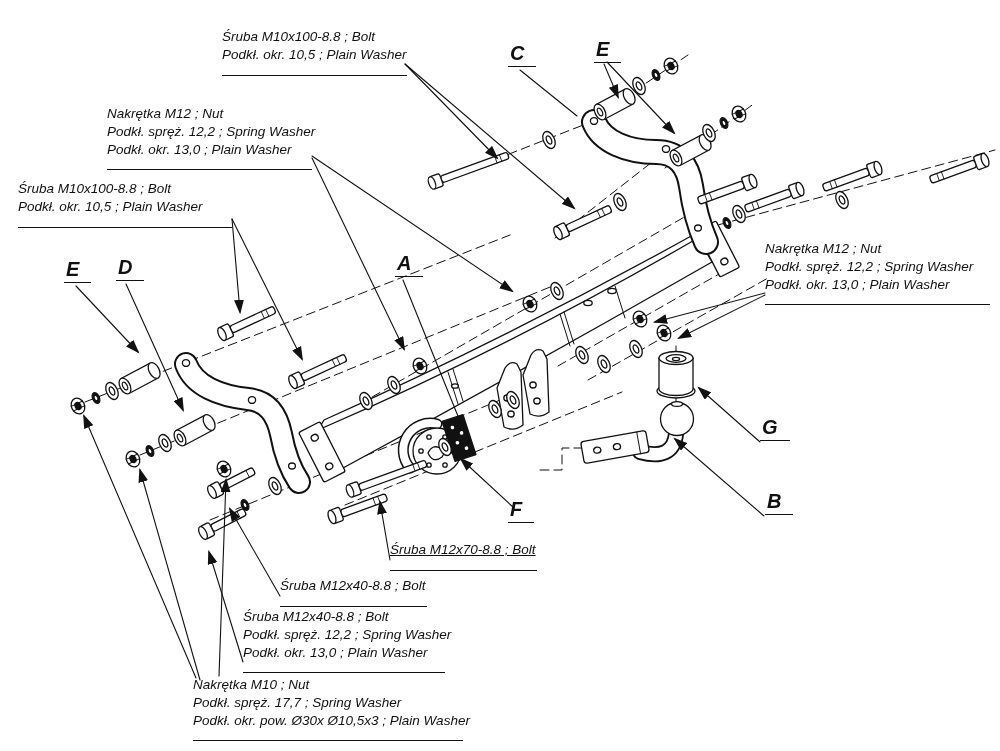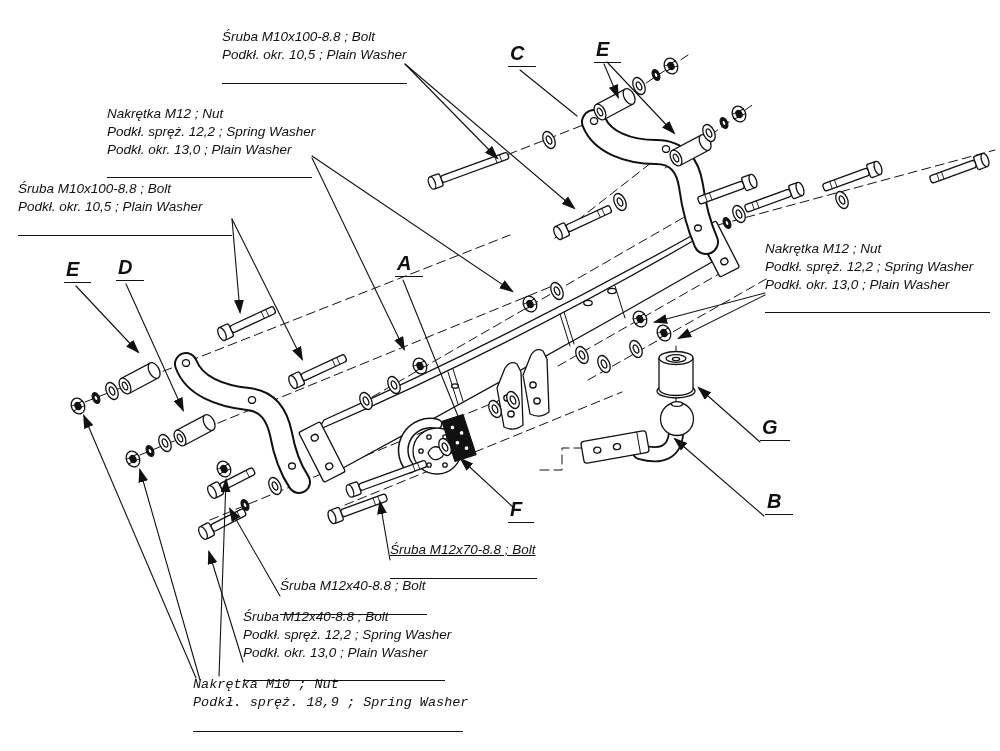--- a/index.html
+++ b/index.html
@@ -1,20 +1,20 @@
 <!DOCTYPE html>
 <html><head>
 <meta charset="utf-8">
 <style>
   html,body{margin:0;padding:0;background:#e8e8e8;}
   #stage{position:relative;width:1000px;height:751px;background:#ffffff;overflow:hidden;
          font-family:"Liberation Sans",sans-serif;color:#111;}
   #drawing{position:absolute;left:0;top:0;}
   .callout{position:absolute;font:italic 13.5px/1.32 "Liberation Sans",sans-serif;color:#111;
-           border-bottom:1.7px solid #111;padding-bottom:19px;white-space:nowrap;}
+           border-bottom:1.7px solid #111;padding-bottom:11px;white-space:nowrap;}
   .letter{position:absolute;font:italic bold 20px "Liberation Sans",sans-serif;color:#111;
           border-bottom:1.7px solid #111;padding:0 12px 1px 2px;}
 </style>
 </head>
 <body>
 
 <div id="stage">
 
 <svg id="drawing" width="1000" height="751" viewBox="0 0 1000 751" stroke="#111" fill="none" stroke-width="1.3" stroke-linejoin="round" stroke-linecap="round">
   <defs>
@@ -284,23 +284,24 @@
 <div class="callout" style="left:280px;top:577px;width:147px;">
   <div>Śruba M12x40-8.8 ;  Bolt</div>
 </div>
 
 <div class="callout" style="left:243px;top:608px;width:202px;">
   <div>Śruba M12x40-8.8 ;  Bolt</div>
   <div>Podkł. spręż. 12,2 ; Spring Washer</div>
   <div>Podkł. okr. 13,0 ;  Plain Washer</div>
 </div>
 
-<div class="callout" style="left:193px;top:676px;width:270px;font-family:Liberation Mono, monospace;">
+<div class="callout" style="left:193px;top:676px;width:270px;">
   <div>Nakrętka  M10 ; Nut</div>
-  <div>Podkł. spręż. 18,9 ; Spring Washer</div>
+  <div>Podkł. spręż. 17,7 ; Spring Washer</div>
+  <div>Podkł. okr. pow. Ø30x Ø10,5x3  ;  Plain Washer</div>
 </div>
 
 <span class="letter" style="left:395px;top:252px;">A</span>
 <span class="letter" style="left:765px;top:490px;">B</span>
 <span class="letter" style="left:508px;top:42px;">C</span>
 <span class="letter" style="left:116px;top:256px;">D</span>
 <span class="letter" style="left:64px;top:258px;">E</span>
 <span class="letter" style="left:594px;top:38px;">E</span>
 <span class="letter" style="left:508px;top:498px;">F</span>
 <span class="letter" style="left:760px;top:416px;">G</span>

